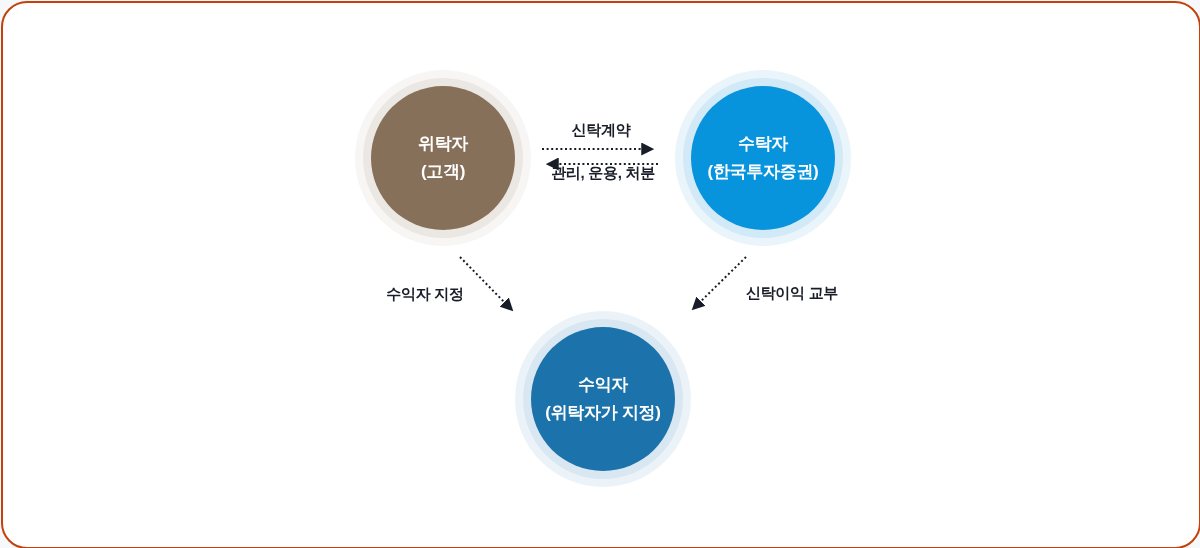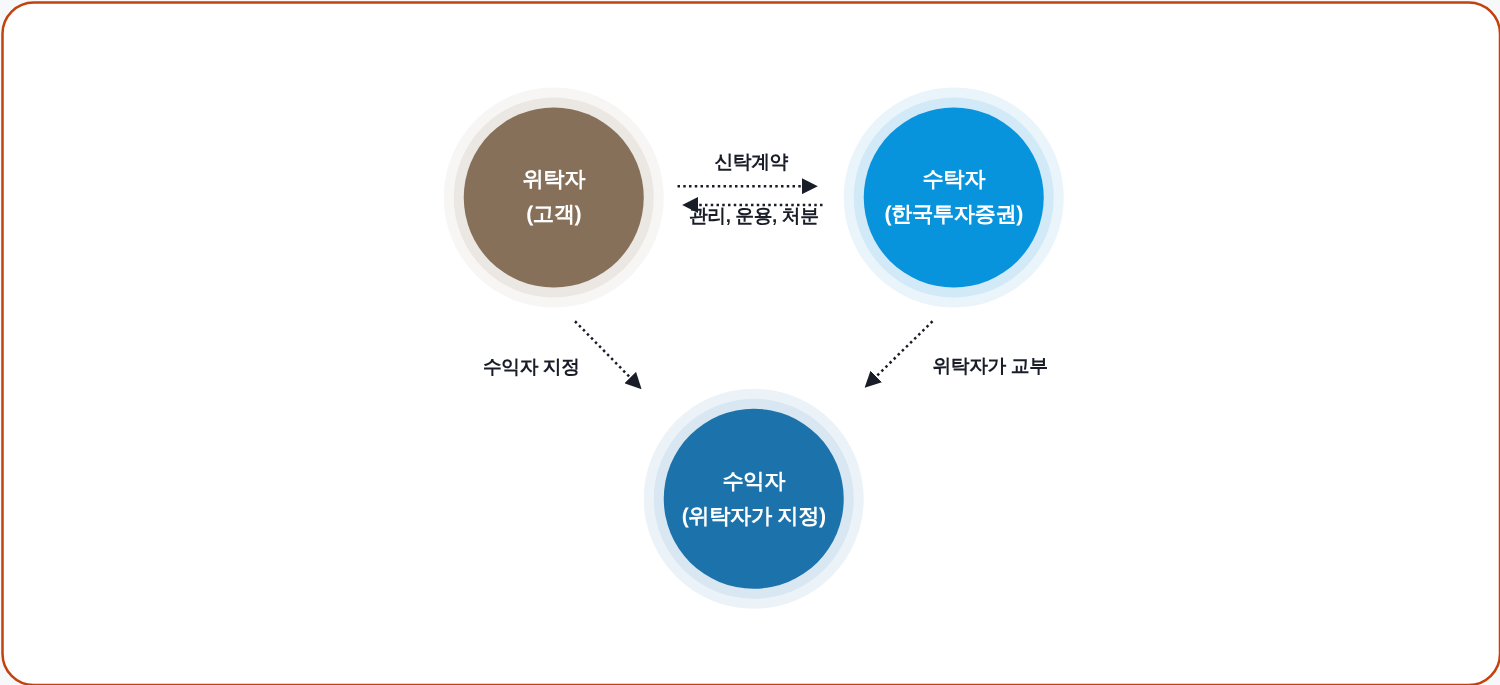--- a/index.html
+++ b/index.html
@@ -101,16 +101,16 @@
       </defs>
       <line x1="539" y1="146" x2="648" y2="146" stroke-width="2" stroke-dasharray="2 2.6" marker-end="url(#arrowhead)"></line>
       <line x1="655" y1="161" x2="546" y2="161" stroke-width="2" stroke-dasharray="2 2.6" marker-end="url(#arrowhead)"></line>
       <line x1="457" y1="254" x2="508" y2="306" stroke-width="2" stroke-dasharray="2 2.6" marker-end="url(#arrowhead)"></line>
       <line x1="743" y1="254" x2="691" y2="305" stroke-width="2" stroke-dasharray="2 2.6" marker-end="url(#arrowhead)"></line>
     </svg>
 
     <div class="edge-label label-contract" style="--label: #191d28;">신탁계약</div>
     <div class="edge-label label-manage" style="--label: #191d28;">관리, 운용, 처분</div>
     <div class="edge-label label-designate" style="--label: #191d28;">수익자 지정</div>
-    <div class="edge-label label-profit" style="--label: #191d28;">위탁자가 교부</div>
+    <div class="edge-label label-profit" style="--label: #191d28;">신탁이익 교부</div>
 
   </div>
 </div>
 
 </body></html>

